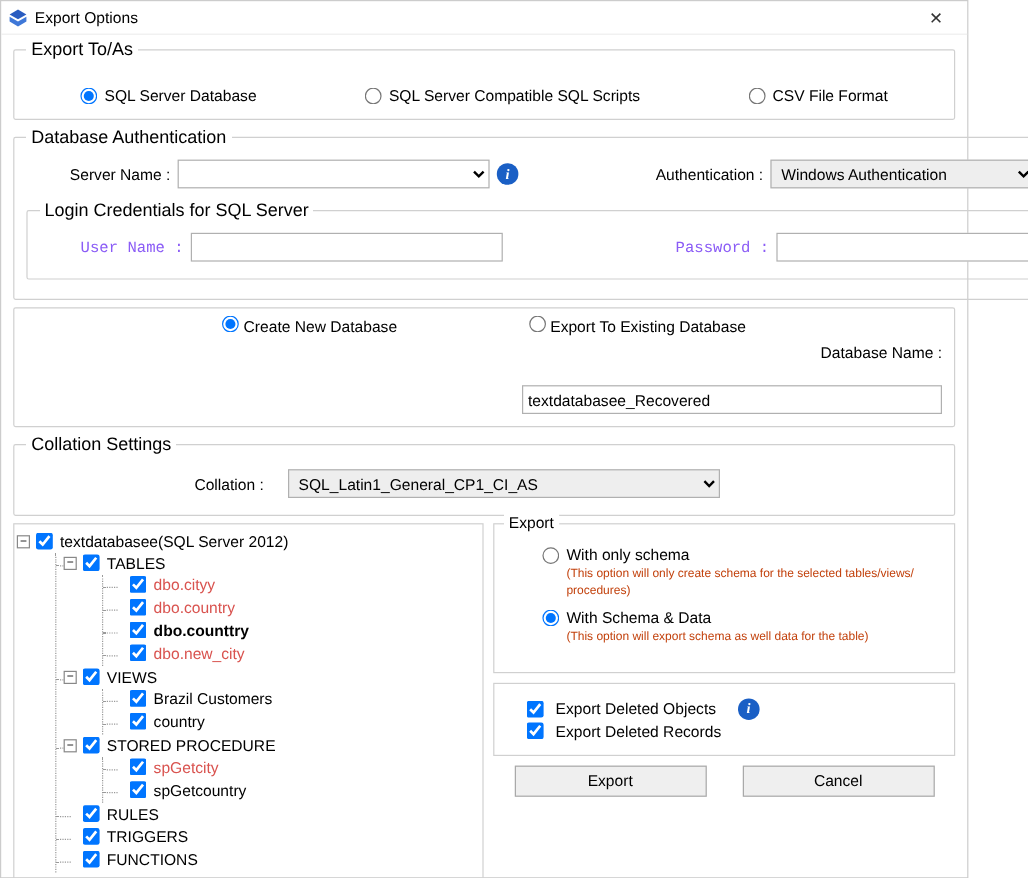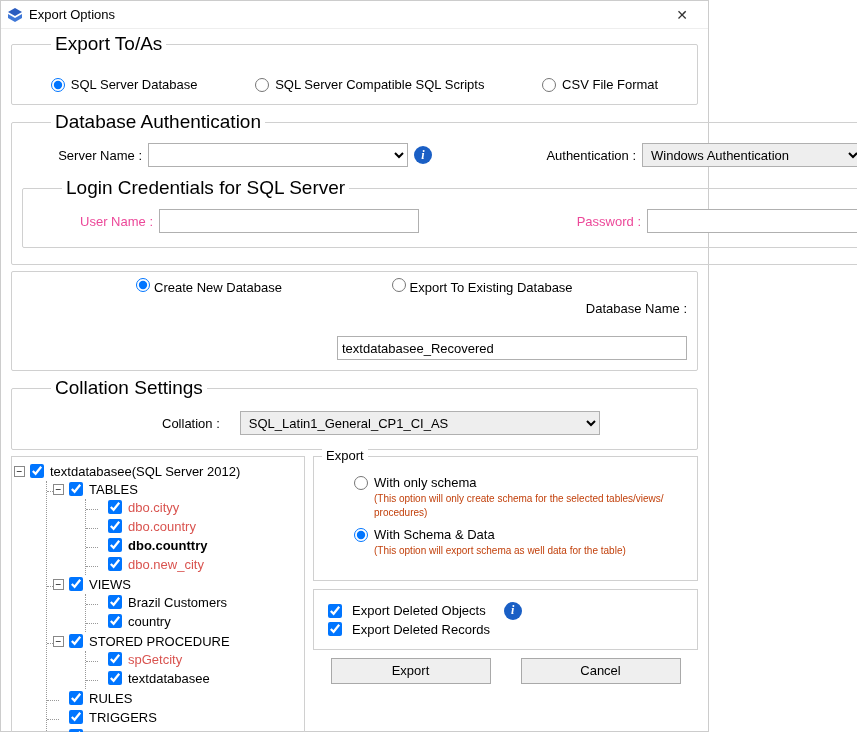--- a/index.html
+++ b/index.html
@@ -1,51 +1,51 @@
 <!DOCTYPE html>
 <html><head>
 <meta charset="utf-8">
 <style>
   * { box-sizing: border-box; font-family: "Segoe UI", Tahoma, sans-serif; font-size: 13px; }
   body { margin: 0; background: #fff; color: #000; }
-  .window { width: 709px; height: 732px; border: 1px solid #ccc; position: relative; background: #fff; }
+  .window { width: 807px; height: 732px; border: 1px solid #ccc; position: relative; background: #fff; }
   .titlebar { height: 28px; display: flex; align-items: center; padding: 0 6px; border-bottom: 1px solid #eee; }
   .titlebar .icon { width: 16px; height: 16px; margin-right: 6px; display:flex; align-items:center; justify-content:center; }
   .titlebar .title { flex: 1; font-size: 13px; }
   .titlebar .close { width: 40px; text-align: center; font-size: 14px; cursor: pointer; color:#333; }
   .content { padding: 4px 10px 10px 10px; }
   fieldset { border: 1px solid #d0d0d0; border-radius: 2px; margin: 0 0 6px 0; padding: 6px 10px 10px 10px; position: relative; }
-  fieldset > legend { padding: 0 4px; color: #000; font-size: 19px; margin-left: 29px; }
+  fieldset > legend { padding: 0 4px; color: #000; font-size: 15px; }
   .row { display: flex; align-items: center; gap: 6px; }
   .radio-row { display: flex; align-items: center; justify-content: space-around; padding: 4px 0 2px 0; }
   .radio-row label, .check-row label { display: flex; align-items: center; gap: 6px; cursor: pointer; margin-top: 12px; }
   input[type=radio], input[type=checkbox] { width: 14px; height: 14px; margin: 0; }
   .lbl { white-space: nowrap; }
   .lbl-right { text-align: right; min-width: 120px; }
   .combo, .textfield, select, input[type=text], input[type=password] {
     height: 24px; border: 1px solid #b0b0b0; background: #fff; padding: 2px 4px; font-size: 13px;
   }
   select { background: #eee; }
   .info-icon { width:18px; height:18px; border-radius:50%; background:#1a5fc5; color:#fff; display:inline-flex; align-items:center; justify-content:center; font-weight:bold; font-size:12px; font-style:italic; font-family:Georgia, serif; }
   .dbauth-grid { display:grid; grid-template-columns: 120px 260px 20px 60px 130px 220px; align-items:center; gap:6px; padding:4px 0 6px 0; }
   .login-grid { display:grid; grid-template-columns: 120px 260px 80px 130px 260px; align-items:center; gap:6px; padding:4px 0; }
-  .disabled-label { color:#ec4899; }
+  .disabled-label { color:#8b5cf6;font-family:Liberation Mono, monospace; }
   .dest-grid { display:flex; justify-content:center; gap:110px; padding:0 0 6px 0; }
   .dbname-row { display:flex; align-items:flex-end; gap:20px; justify-content:flex-start; padding-left:120px;flex-direction:column; }
   .dbname-row input { width:350px;margin-left:20px; }
   .collation-row { display:flex; align-items:center; gap:20px; padding:6px 0 4px 140px; }
   .collation-row select { width:360px; }
   .bottom { display:flex; gap:8px; margin-top:6px; }
   .tree-panel { flex:1; border:1px solid #d0d0d0; padding:6px 4px; height:320px; overflow:auto; }
   .right-panel { width:385px; display:flex; flex-direction:column; gap:8px; }
   .export-box { border:1px solid #d0d0d0; padding:12px 14px 14px 14px; position:relative; }
   .export-box .legend { position:absolute; top:-9px; left:8px; background:#fff; padding:0 4px; }
   .opt { margin:6px 0 2px 26px; }
   .opt .hint { color:#c2410c; margin:2px 0 8px 20px; font-size:10px; line-height:1.35; }
-  .check-list { border:1px solid #d0d0d0; padding:10px 14px; }
+  .check-list { border:1px solid #d0d0d0; padding:10px 27px; }
   .check-list .row { margin:2px 0; gap:10px; }
   .btn-row { display:flex; gap:30px; justify-content:center; }
   .btn { width:160px; height:26px; background:#efefef; border:1px solid #a9a9a9; cursor:pointer; text-align:center; }
   
   ul.tree, ul.tree ul { list-style:none; margin:0; padding:0; }
   ul.tree ul { margin-left:16px; border-left:1px dotted #999; padding-left:8px; }
   ul.tree li { position:relative; padding:1px 0 1px 14px; white-space:nowrap; }
   ul.tree li::before { content:""; position:absolute; left:-8px; top:10px; width:12px; border-top:1px dotted #999; }
   ul.tree > li::before { display:none; }
   .expander { position:absolute; left:-2px; top:3px; width:11px; height:11px; border:1px solid #888; background:#fff; font-size:10px; line-height:9px; text-align:center; cursor:pointer; }
@@ -202,21 +202,21 @@
                     <input type="checkbox" checked="" style="">
                     <span>STORED PROCEDURE</span>
                   </span>
                 <ul id="sp-ul">
                     <li><span class="node-label">
                         <input type="checkbox" checked="" style="">
                         <span class="red">spGetcity</span>
                       </span></li>
                     <li><span class="node-label">
                         <input type="checkbox" checked="" style="">
-                        <span>textdatabasee</span>
+                        <span>spGetcountry</span>
                       </span></li>
                   </ul>
               </li>
               <li>
                 <span class="node-label">
                     <input type="checkbox" checked="" style="">
                     <span>RULES</span>
                   </span>
               </li>
               <li>

